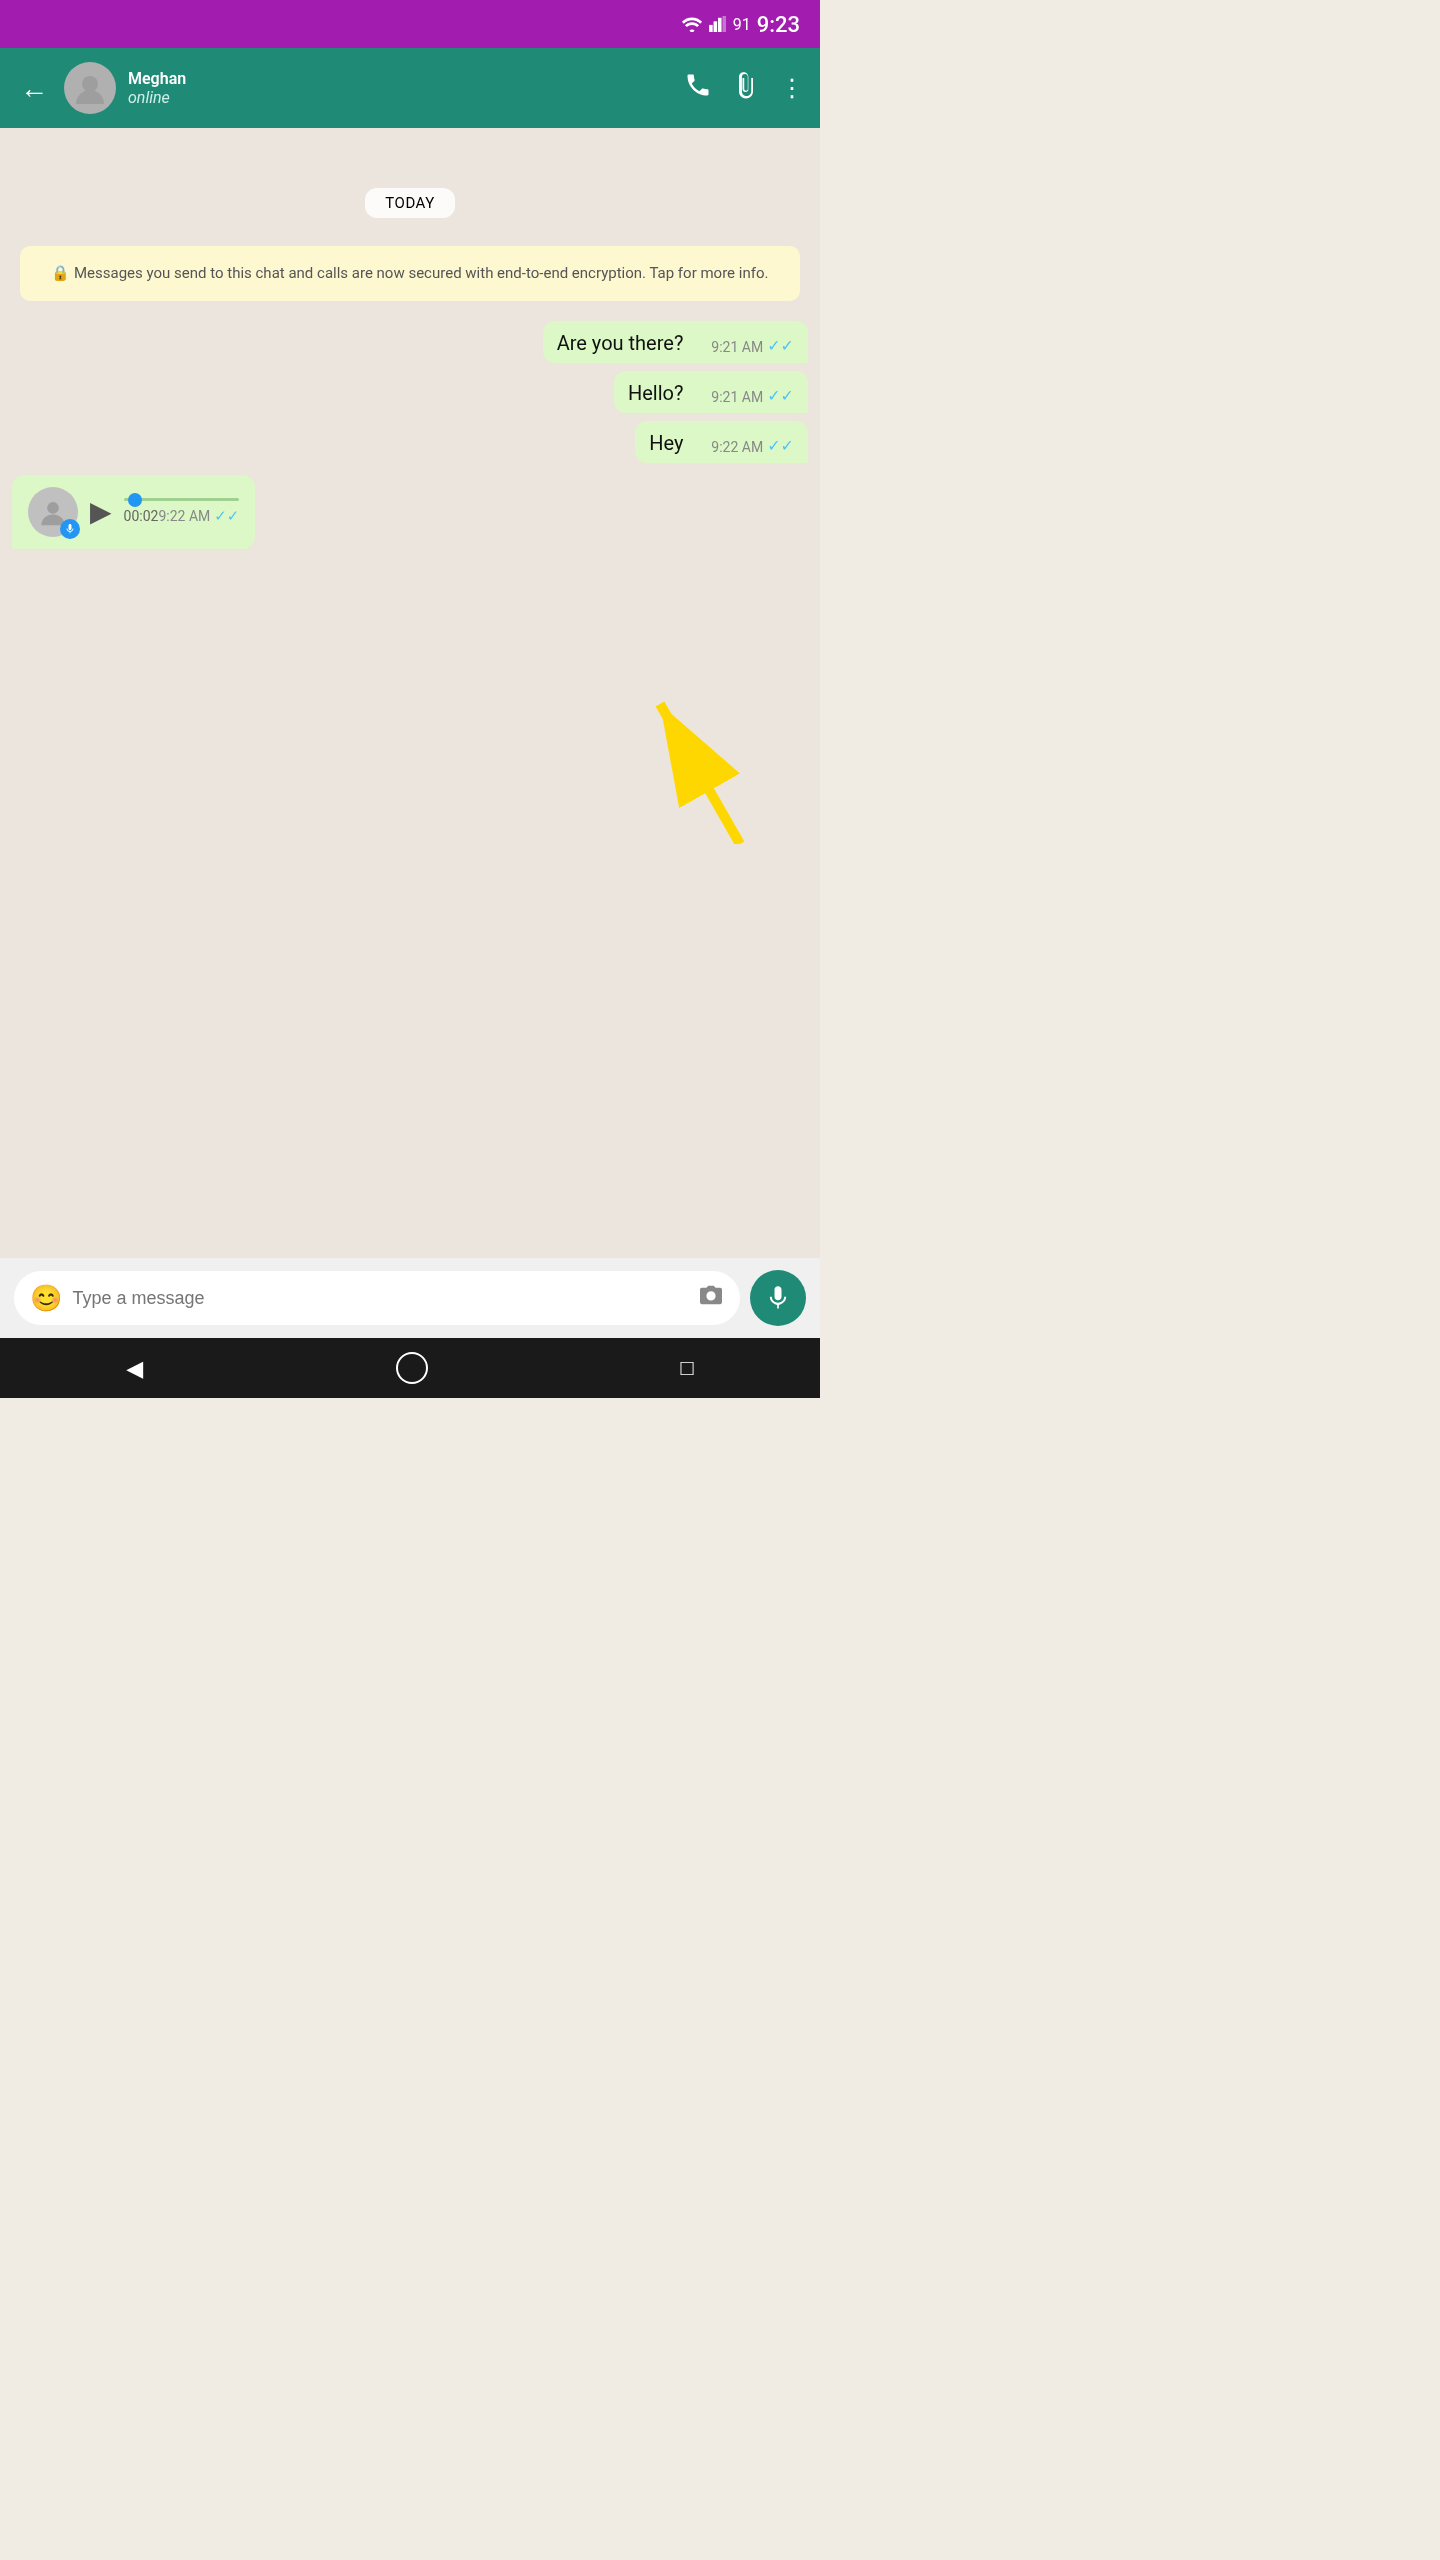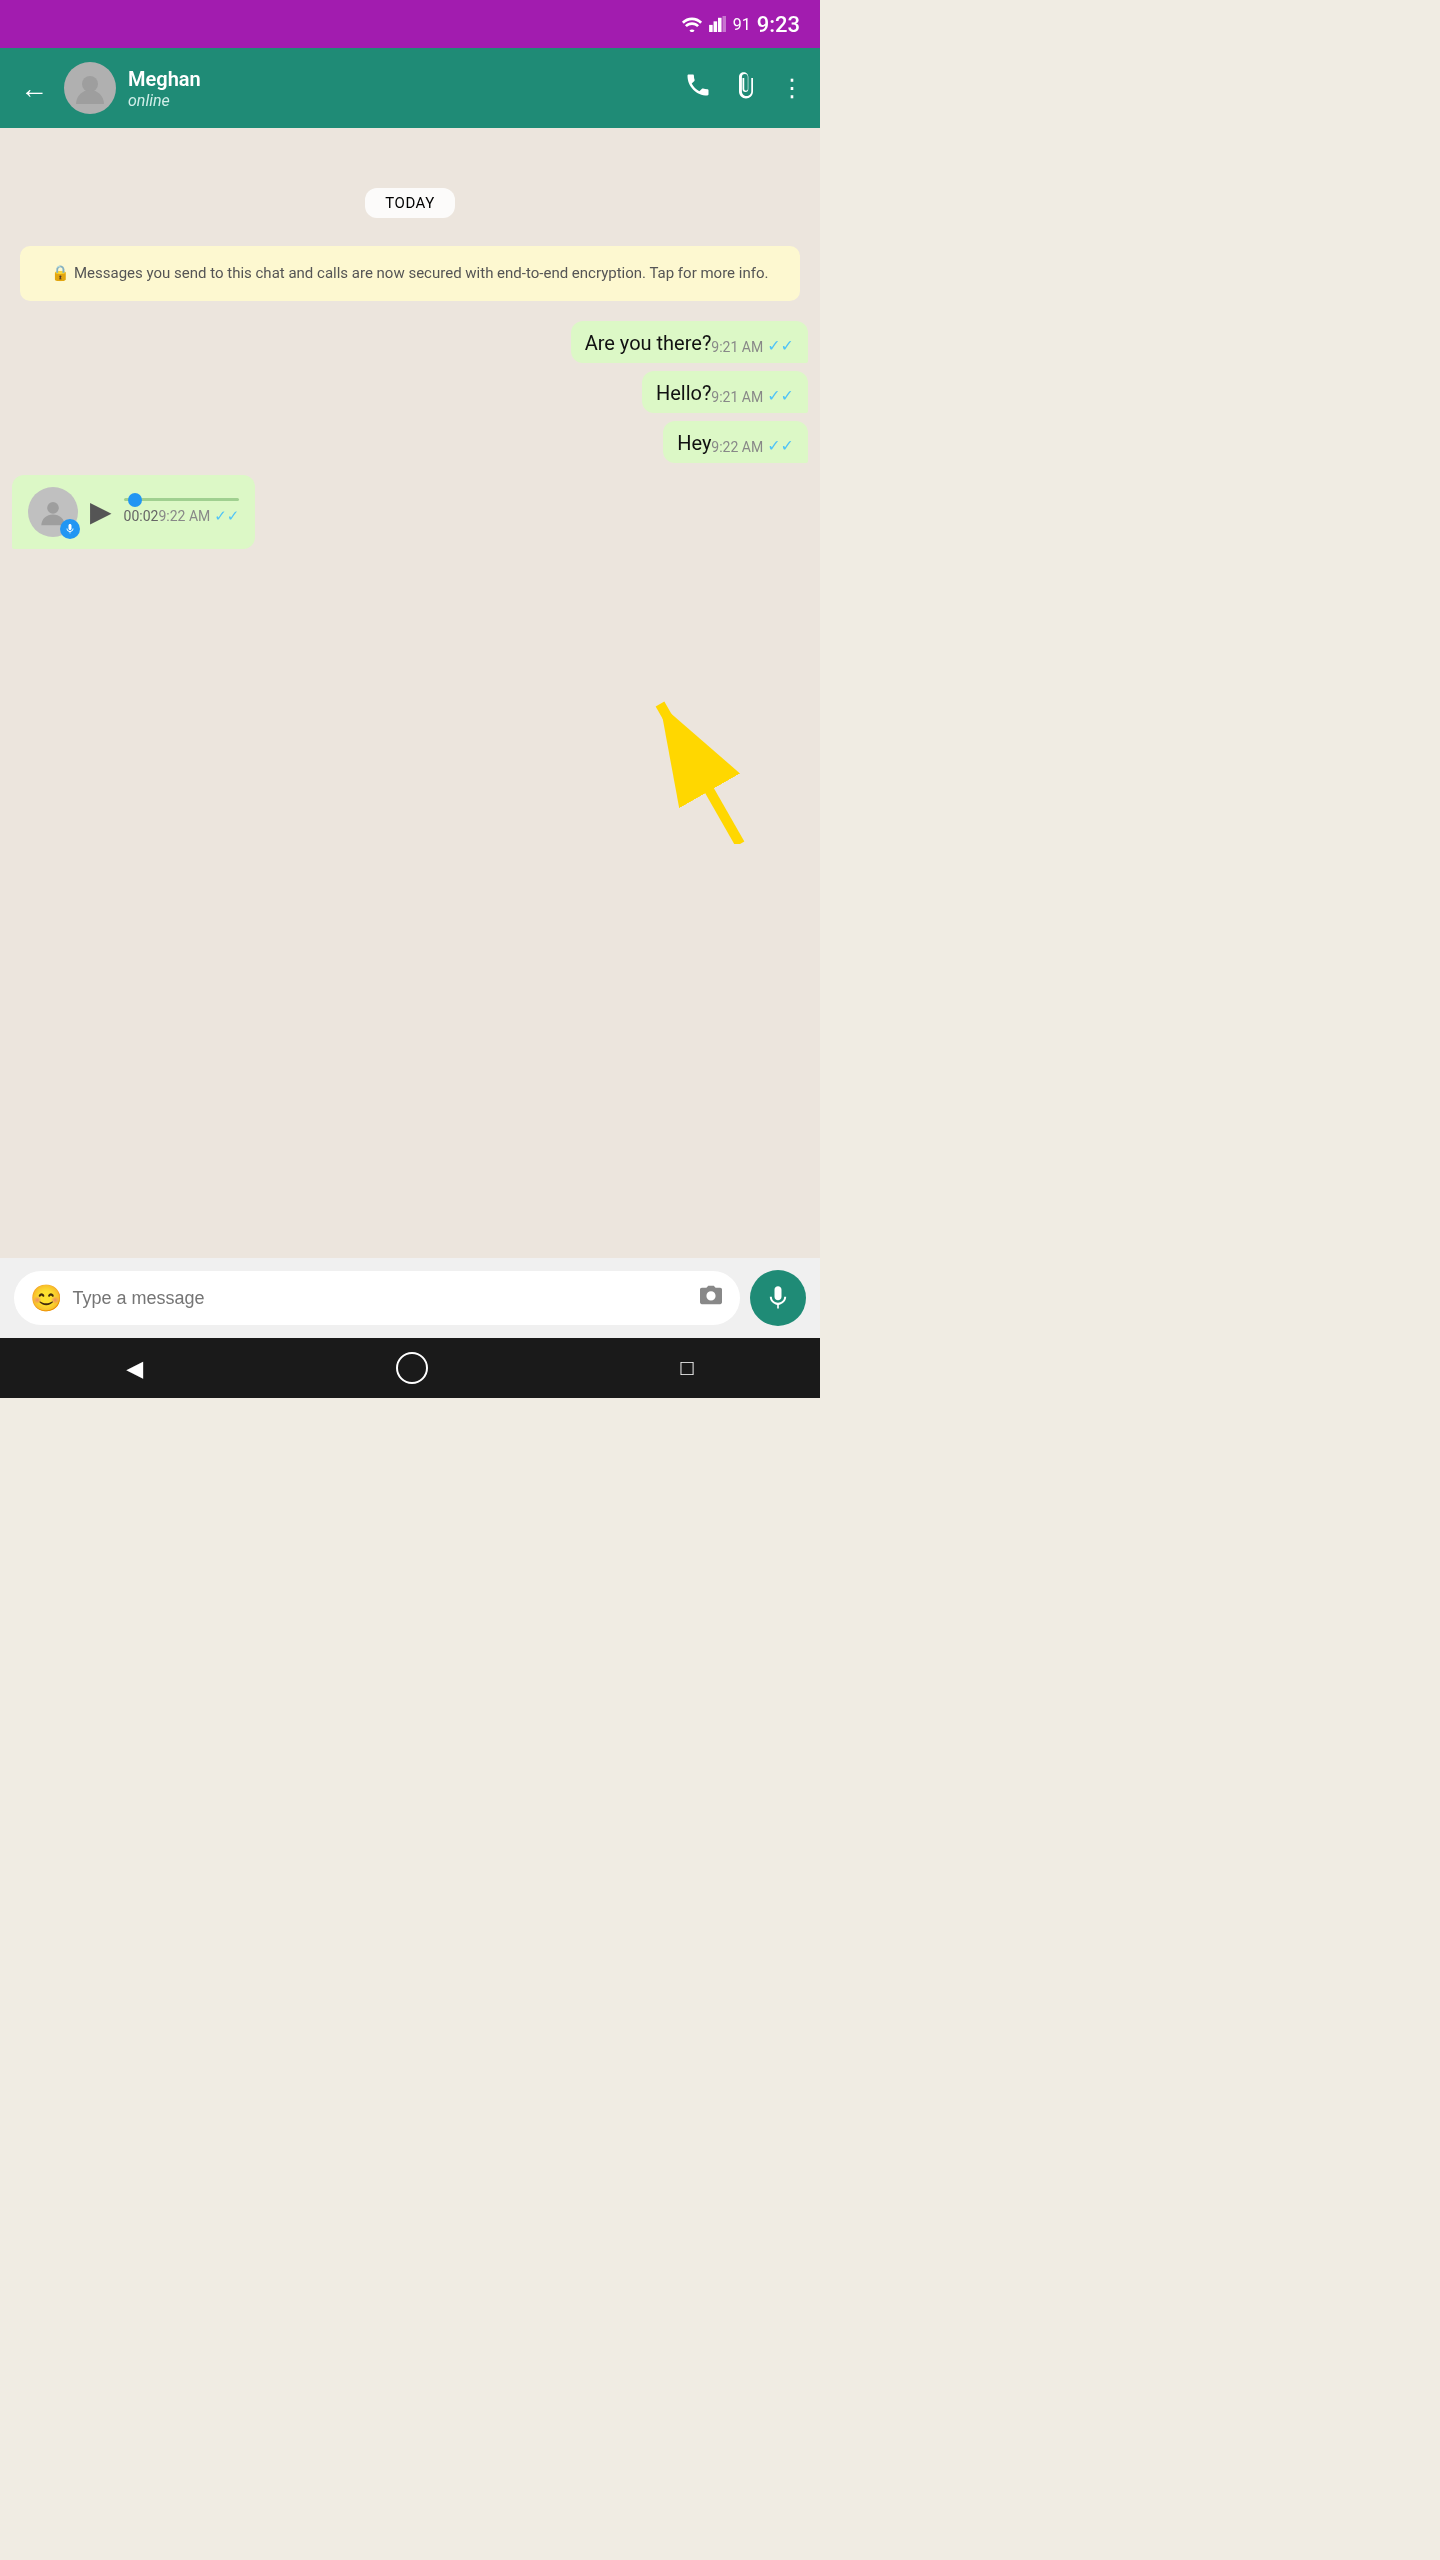--- a/index.html
+++ b/index.html
@@ -68,21 +68,21 @@
       flex-shrink: 0;
     }
     .avatar svg {
       fill: #7a7a7a;
     }
     .contact-info {
       flex: 1;
     }
     .contact-name {
       color: white;
-      font-size: 20px;
+      font-size: 16px;
       font-weight: 600;
     }
     .contact-status {
       color: #d0eee9;
       font-size: 16px;
       font-style: italic;
     }
     .header-actions {
       display: flex;
       align-items: center;
@@ -150,21 +150,21 @@
     }
 
     .msg-outgoing {
       align-self: flex-end;
       background: #dcf8c6;
       border-radius: 12px 12px 2px 12px;
       padding: 10px 14px 8px 14px;
       max-width: 75%;
       display: flex;
       align-items: flex-end;
-      gap: 0;
+      gap: 28px;
       margin-bottom: 4px;
       position: relative;
     }
 
     .msg-text {
       font-size: 20px;
       color: #111;
     }
 
     .msg-meta {

